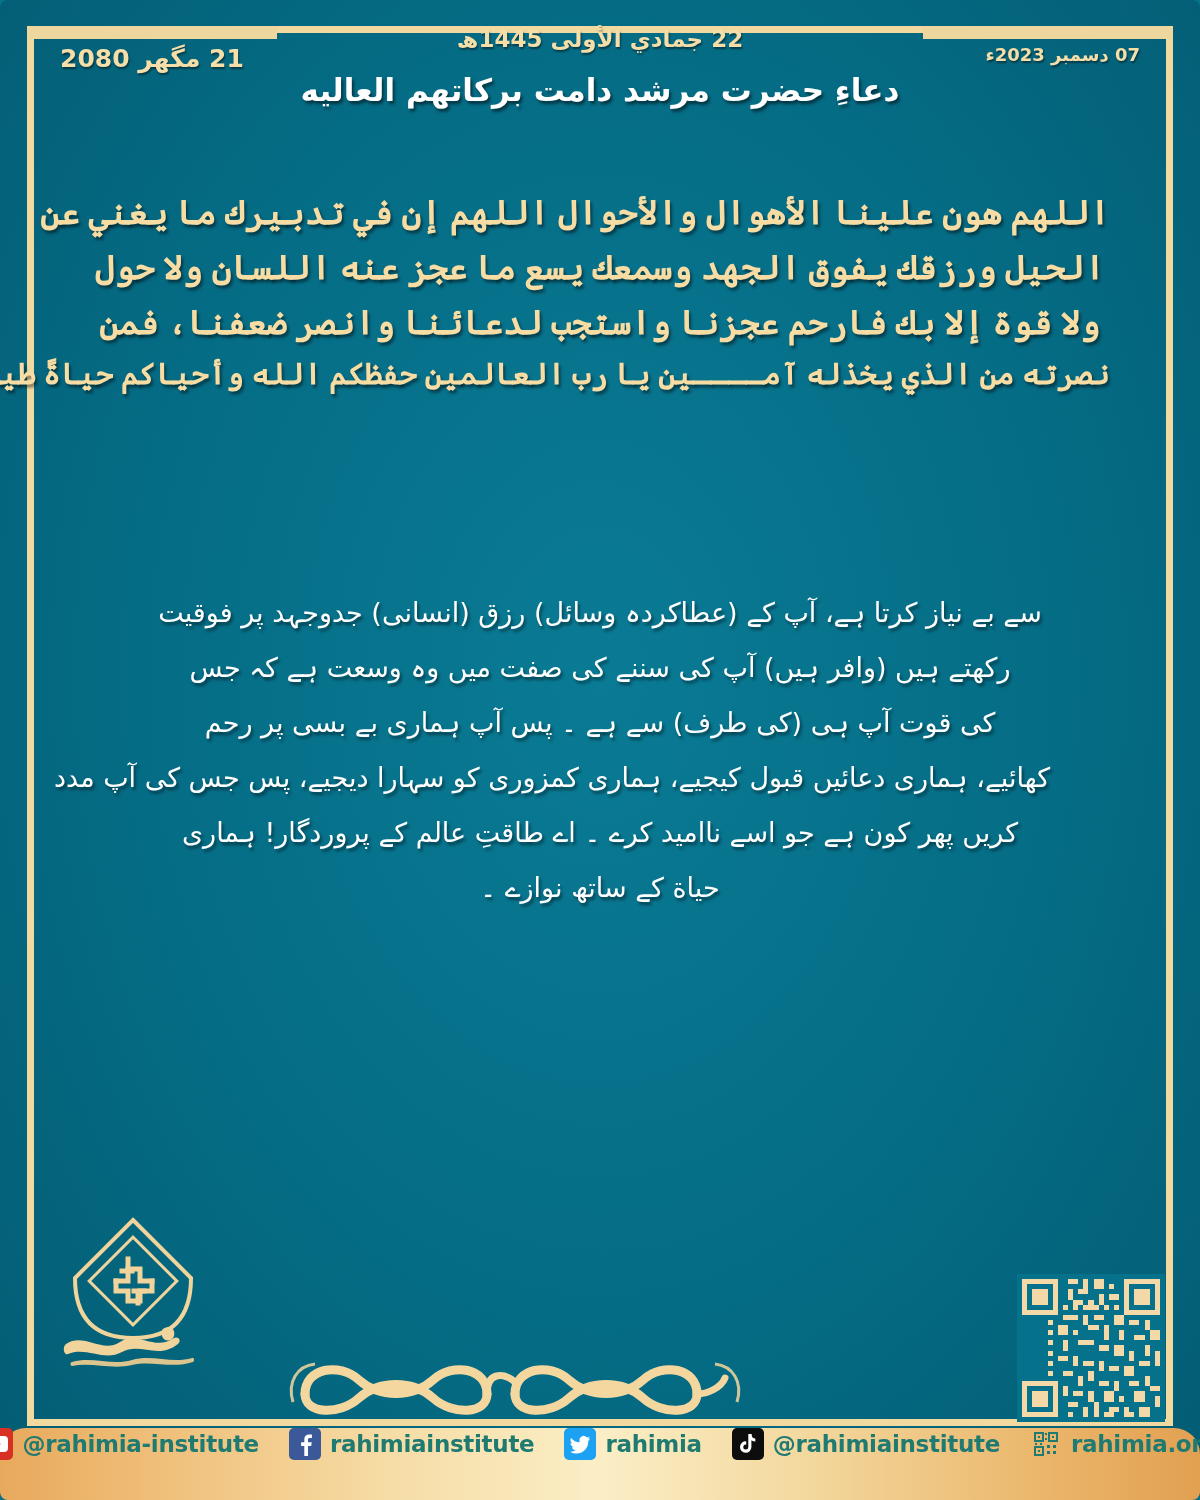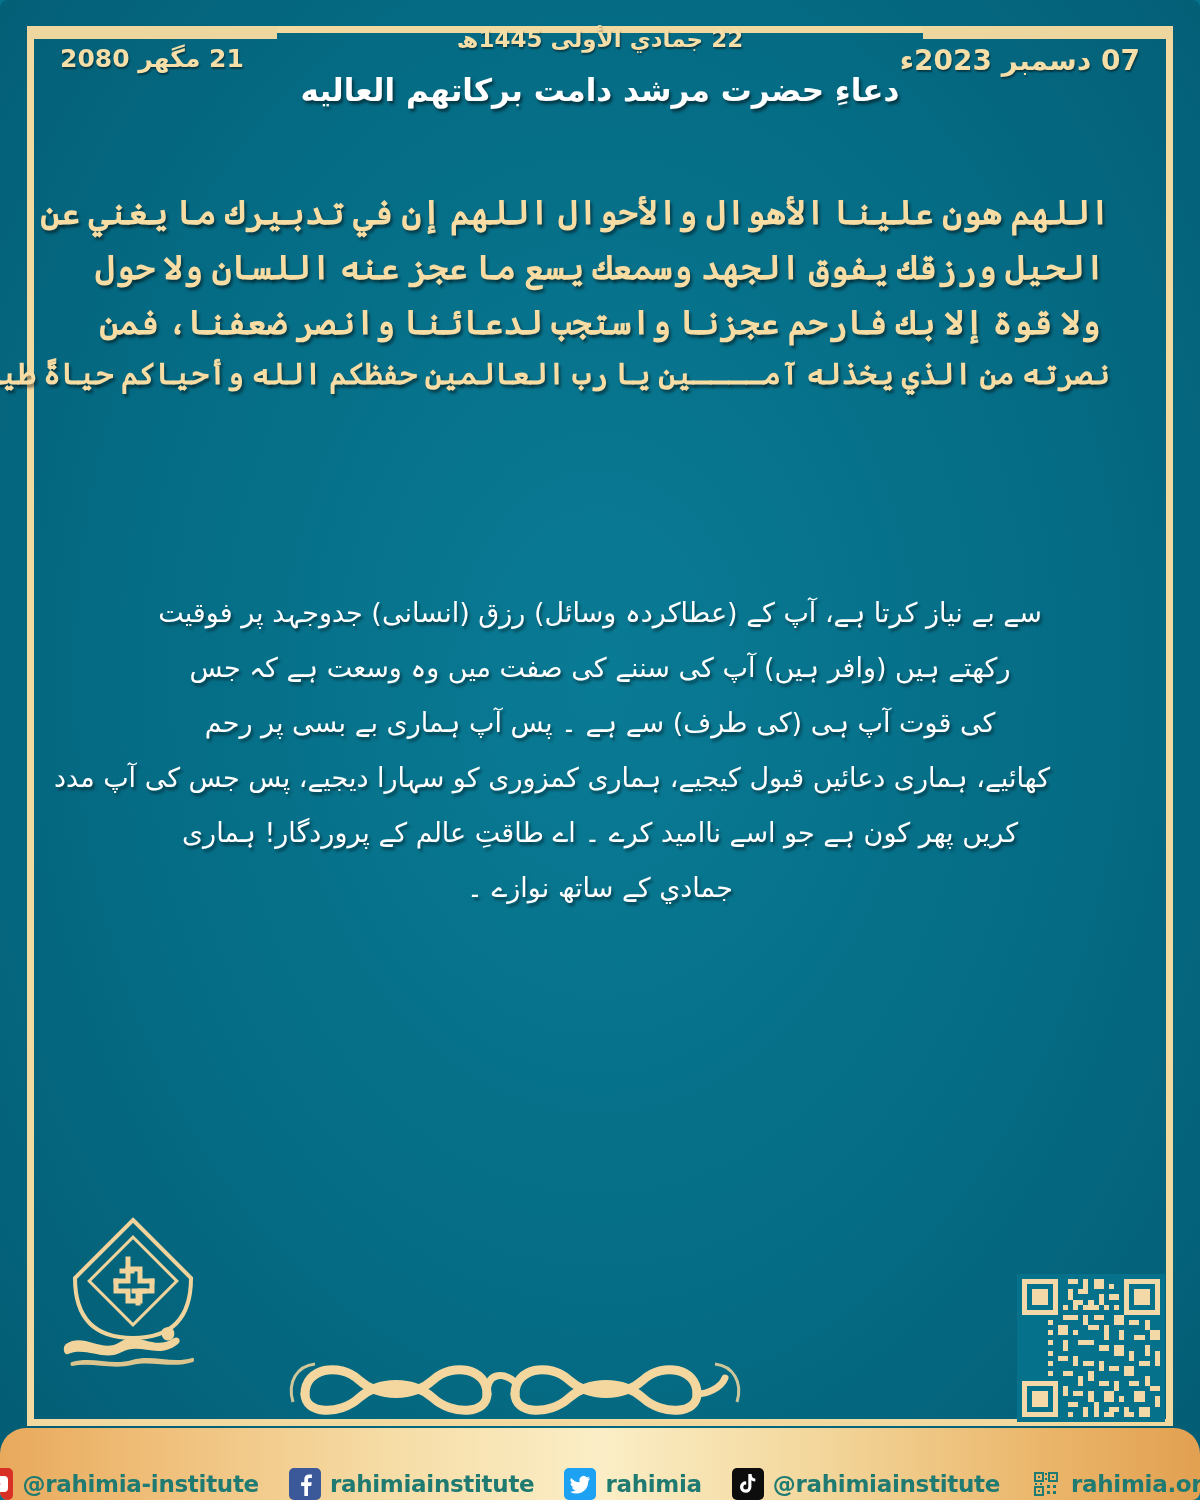--- a/index.html
+++ b/index.html
@@ -42,21 +42,21 @@
   .date{
     position:absolute;
     color:#f5dea8;
     font-family:"DejaVu Sans","Liberation Sans",sans-serif;
     font-weight:bold;
     text-shadow:1px 2px 2px rgba(0,0,0,.45);
     white-space:nowrap;
     direction:rtl;
   }
   .date-hijri{left:0;right:0;top:4px;text-align:center;font-size:23px;}
-  .date-greg{right:60px;top:22px;font-size:28px;}
+  .date-greg{right:60px;top:22px;font-size:18px;}
   .date-nanak{left:60px;top:22px;font-size:25px;}
 
   .title{
     position:absolute;left:0;right:0;top:72px;
     text-align:center;
     color:#ffffff;
     font-size:31px;
     font-weight:bold;
     direction:rtl;
     text-shadow:2px 3px 3px rgba(0,0,0,.5);
@@ -112,21 +112,21 @@
   }
   .qr svg{display:block;width:100%;height:100%;}
 
   
   .footer{
     position:absolute;left:0;right:0;bottom:0;height:72px;
     background:linear-gradient(90deg,#e8a95c 0%,#efbd77 12%,#f6dda7 33%,#fbeec6 50%,#f3d79c 68%,#eab468 88%,#e2a051 100%);
     border-top-left-radius:26px;
     border-top-right-radius:26px;
     display:flex;
-    align-items:flex-end;
+    align-items:flex-start;
     justify-content:center;
     gap:30px;
     direction:ltr;
   }
   .social{
     display:flex;align-items:center;gap:9px;
   }
   .social .ic{
     width:32px;height:32px;border-radius:5px;
     display:flex;align-items:center;justify-content:center;
@@ -170,21 +170,21 @@
     <span class="ln">ولا قوة إلا بك فارحم عجزنا واستجب لدعائنا وانصر ضعفنا، فمن</span>
     <span class="ln">نصرته من الذي يخذله آمــــين يا رب العالمين حفظكم الله وأحياكم حياةً طيبة</span>
   </div>
 
   <div class="urdu">
     <span class="ln">سے بے نیاز کرتا ہے، آپ کے (عطاکردہ وسائل) رزق (انسانی) جدوجہد پر فوقیت</span>
     <span class="ln">رکھتے ہیں (وافر ہیں) آپ کی سننے کی صفت میں وہ وسعت ہے کہ جس</span>
     <span class="ln">کی قوت آپ ہی (کی طرف) سے ہے ۔ پس آپ ہماری بے بسی پر رحم</span>
     <span class="ln">کھائیے، ہماری دعائیں قبول کیجیے، ہماری کمزوری کو سہارا دیجیے، پس جس کی آپ مدد</span>
     <span class="ln">کریں پھر کون ہے جو اسے ناامید کرے ۔ اے طاقتِ عالم کے پروردگار! ہماری</span>
-    <span class="ln">جمادي کے ساتھ نوازے ۔</span>
+    <span class="ln">حياة کے ساتھ نوازے ۔</span>
   </div>
 
   <div class="logo">
     <svg viewBox="0 0 150 158" xmlns="http://www.w3.org/2000/svg">
 
       <path d="M75 6 L133 64 C133 108 110 124 75 124 C40 124 17 108 17 64 Z" fill="none" stroke="#f0d49b" stroke-width="4"></path>
 
       <g stroke="#f0d49b" stroke-width="5" fill="none" stroke-linecap="square">
         <rect x="44" y="36" width="62" height="62" transform="rotate(45 75 67)" stroke-width="3"></rect>
         <path d="M58 67 h12 v-12 h12 v12 h12"></path>

